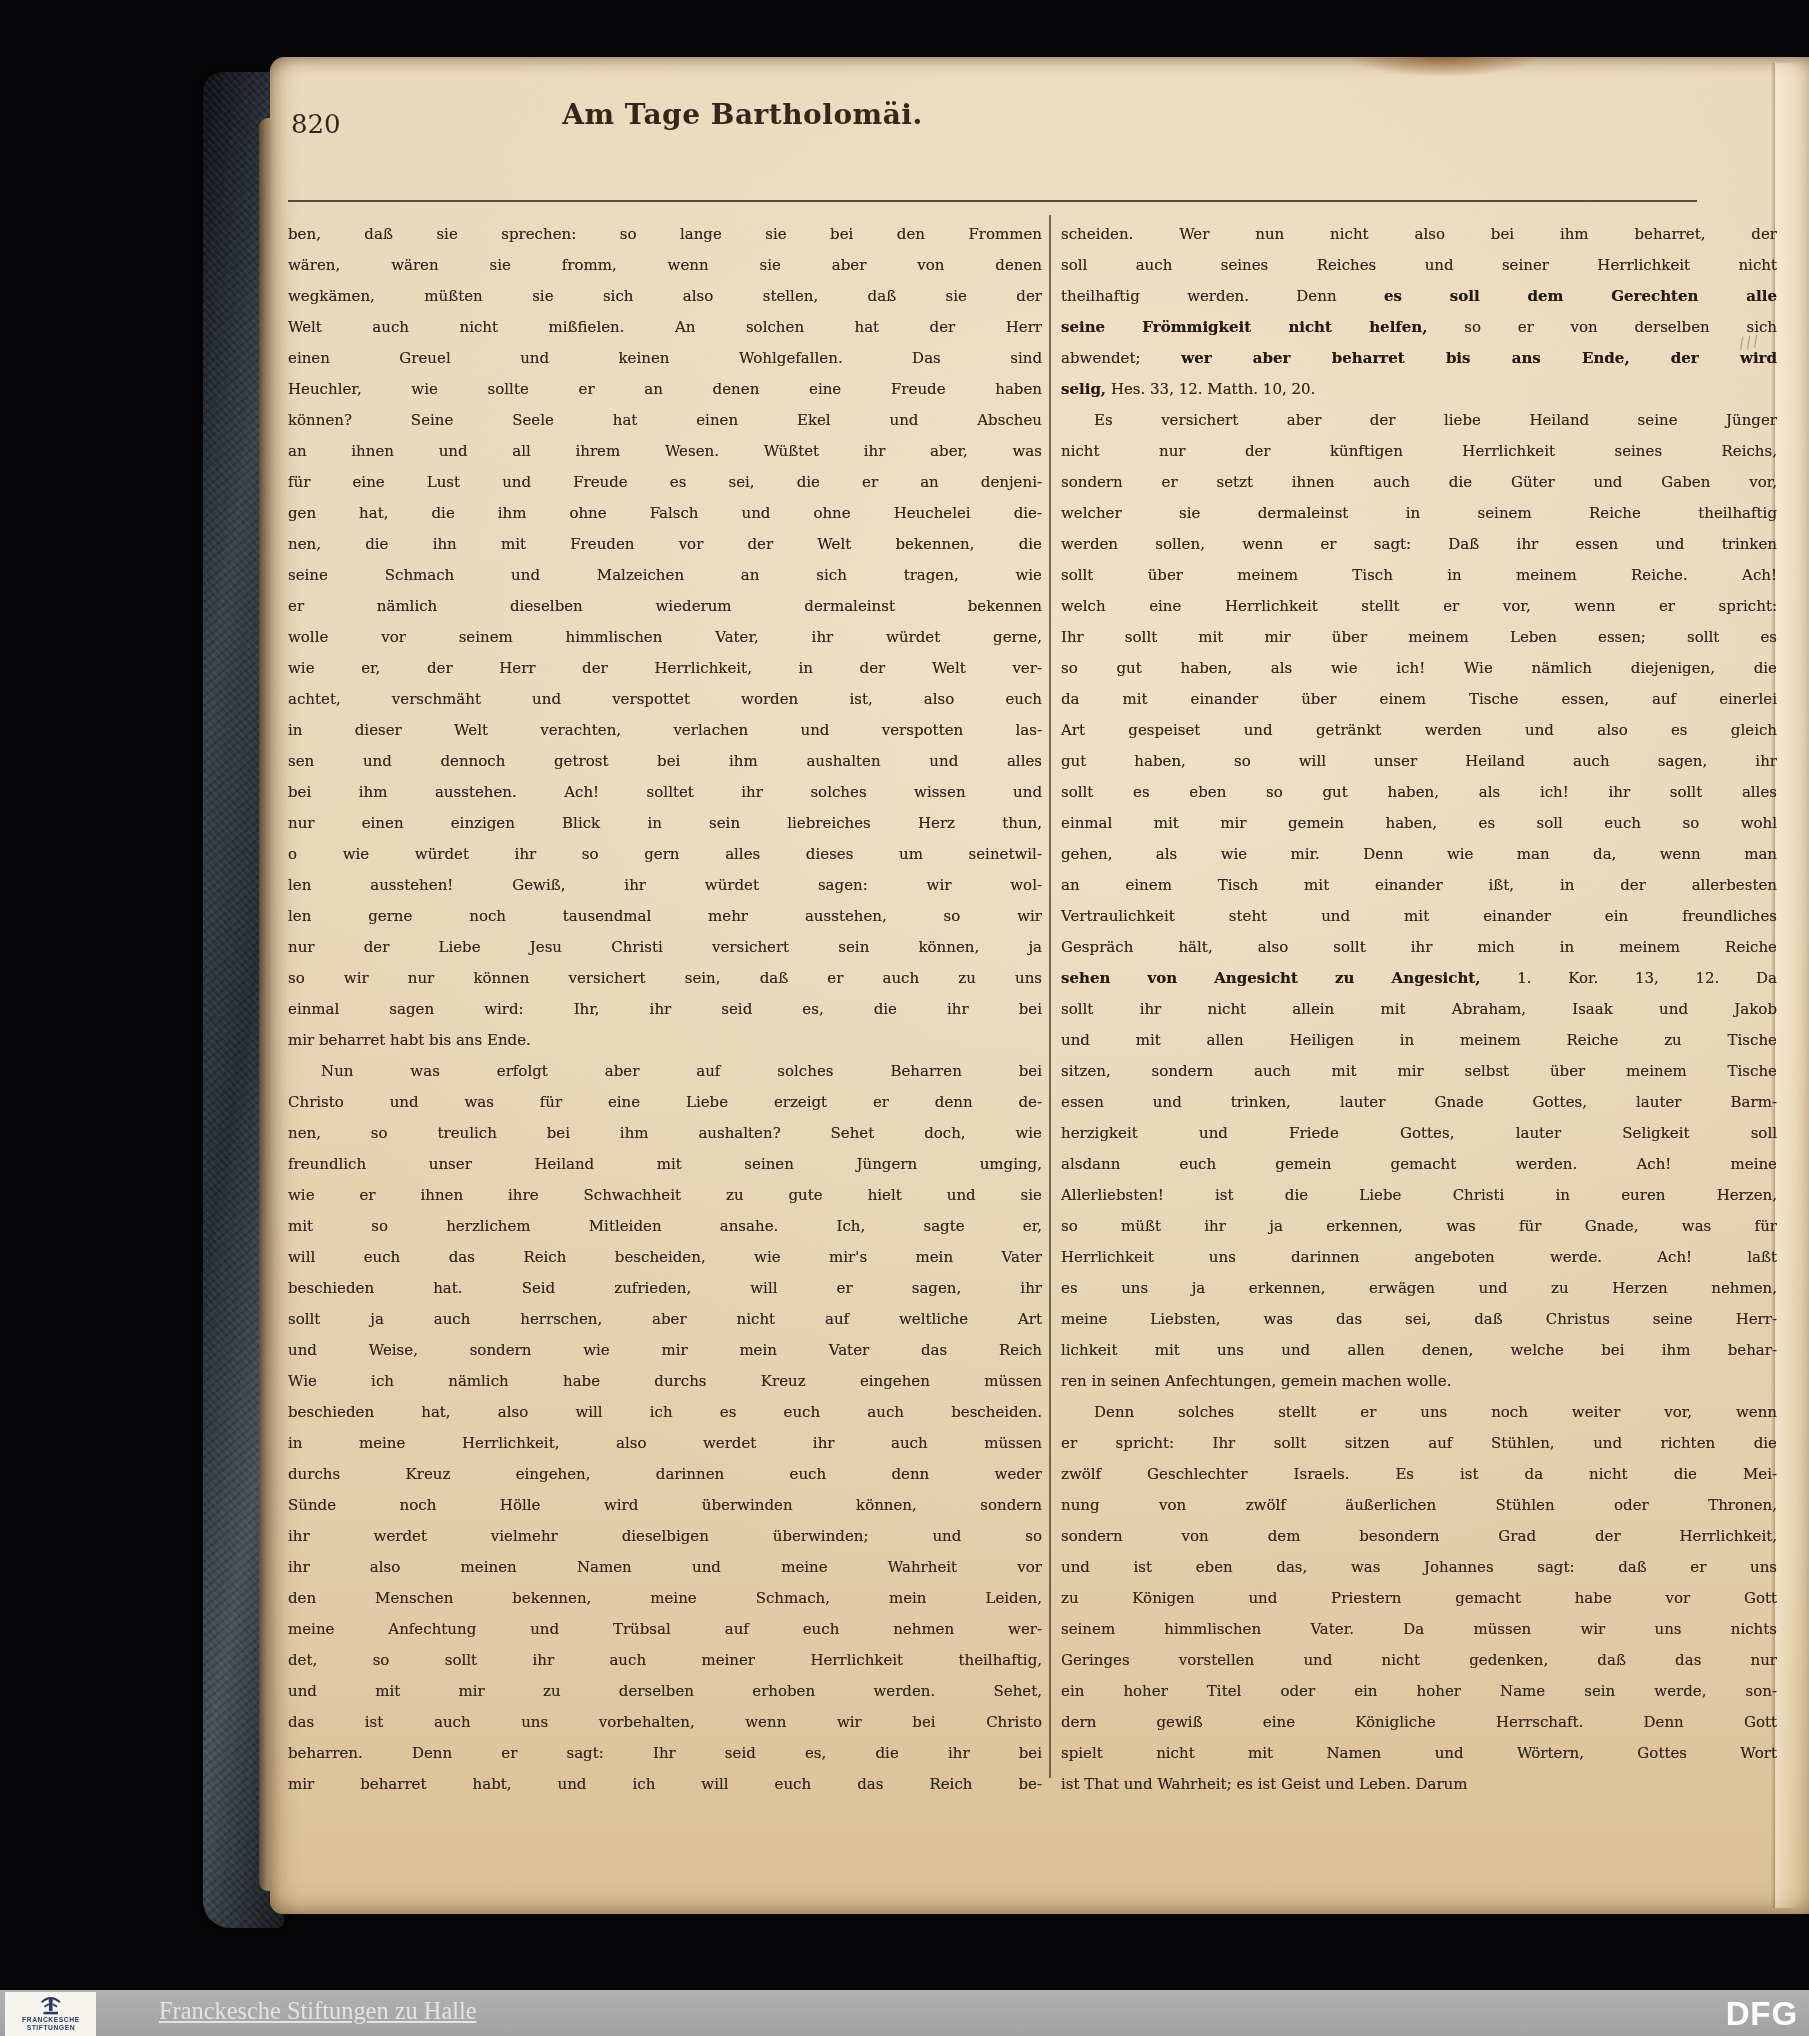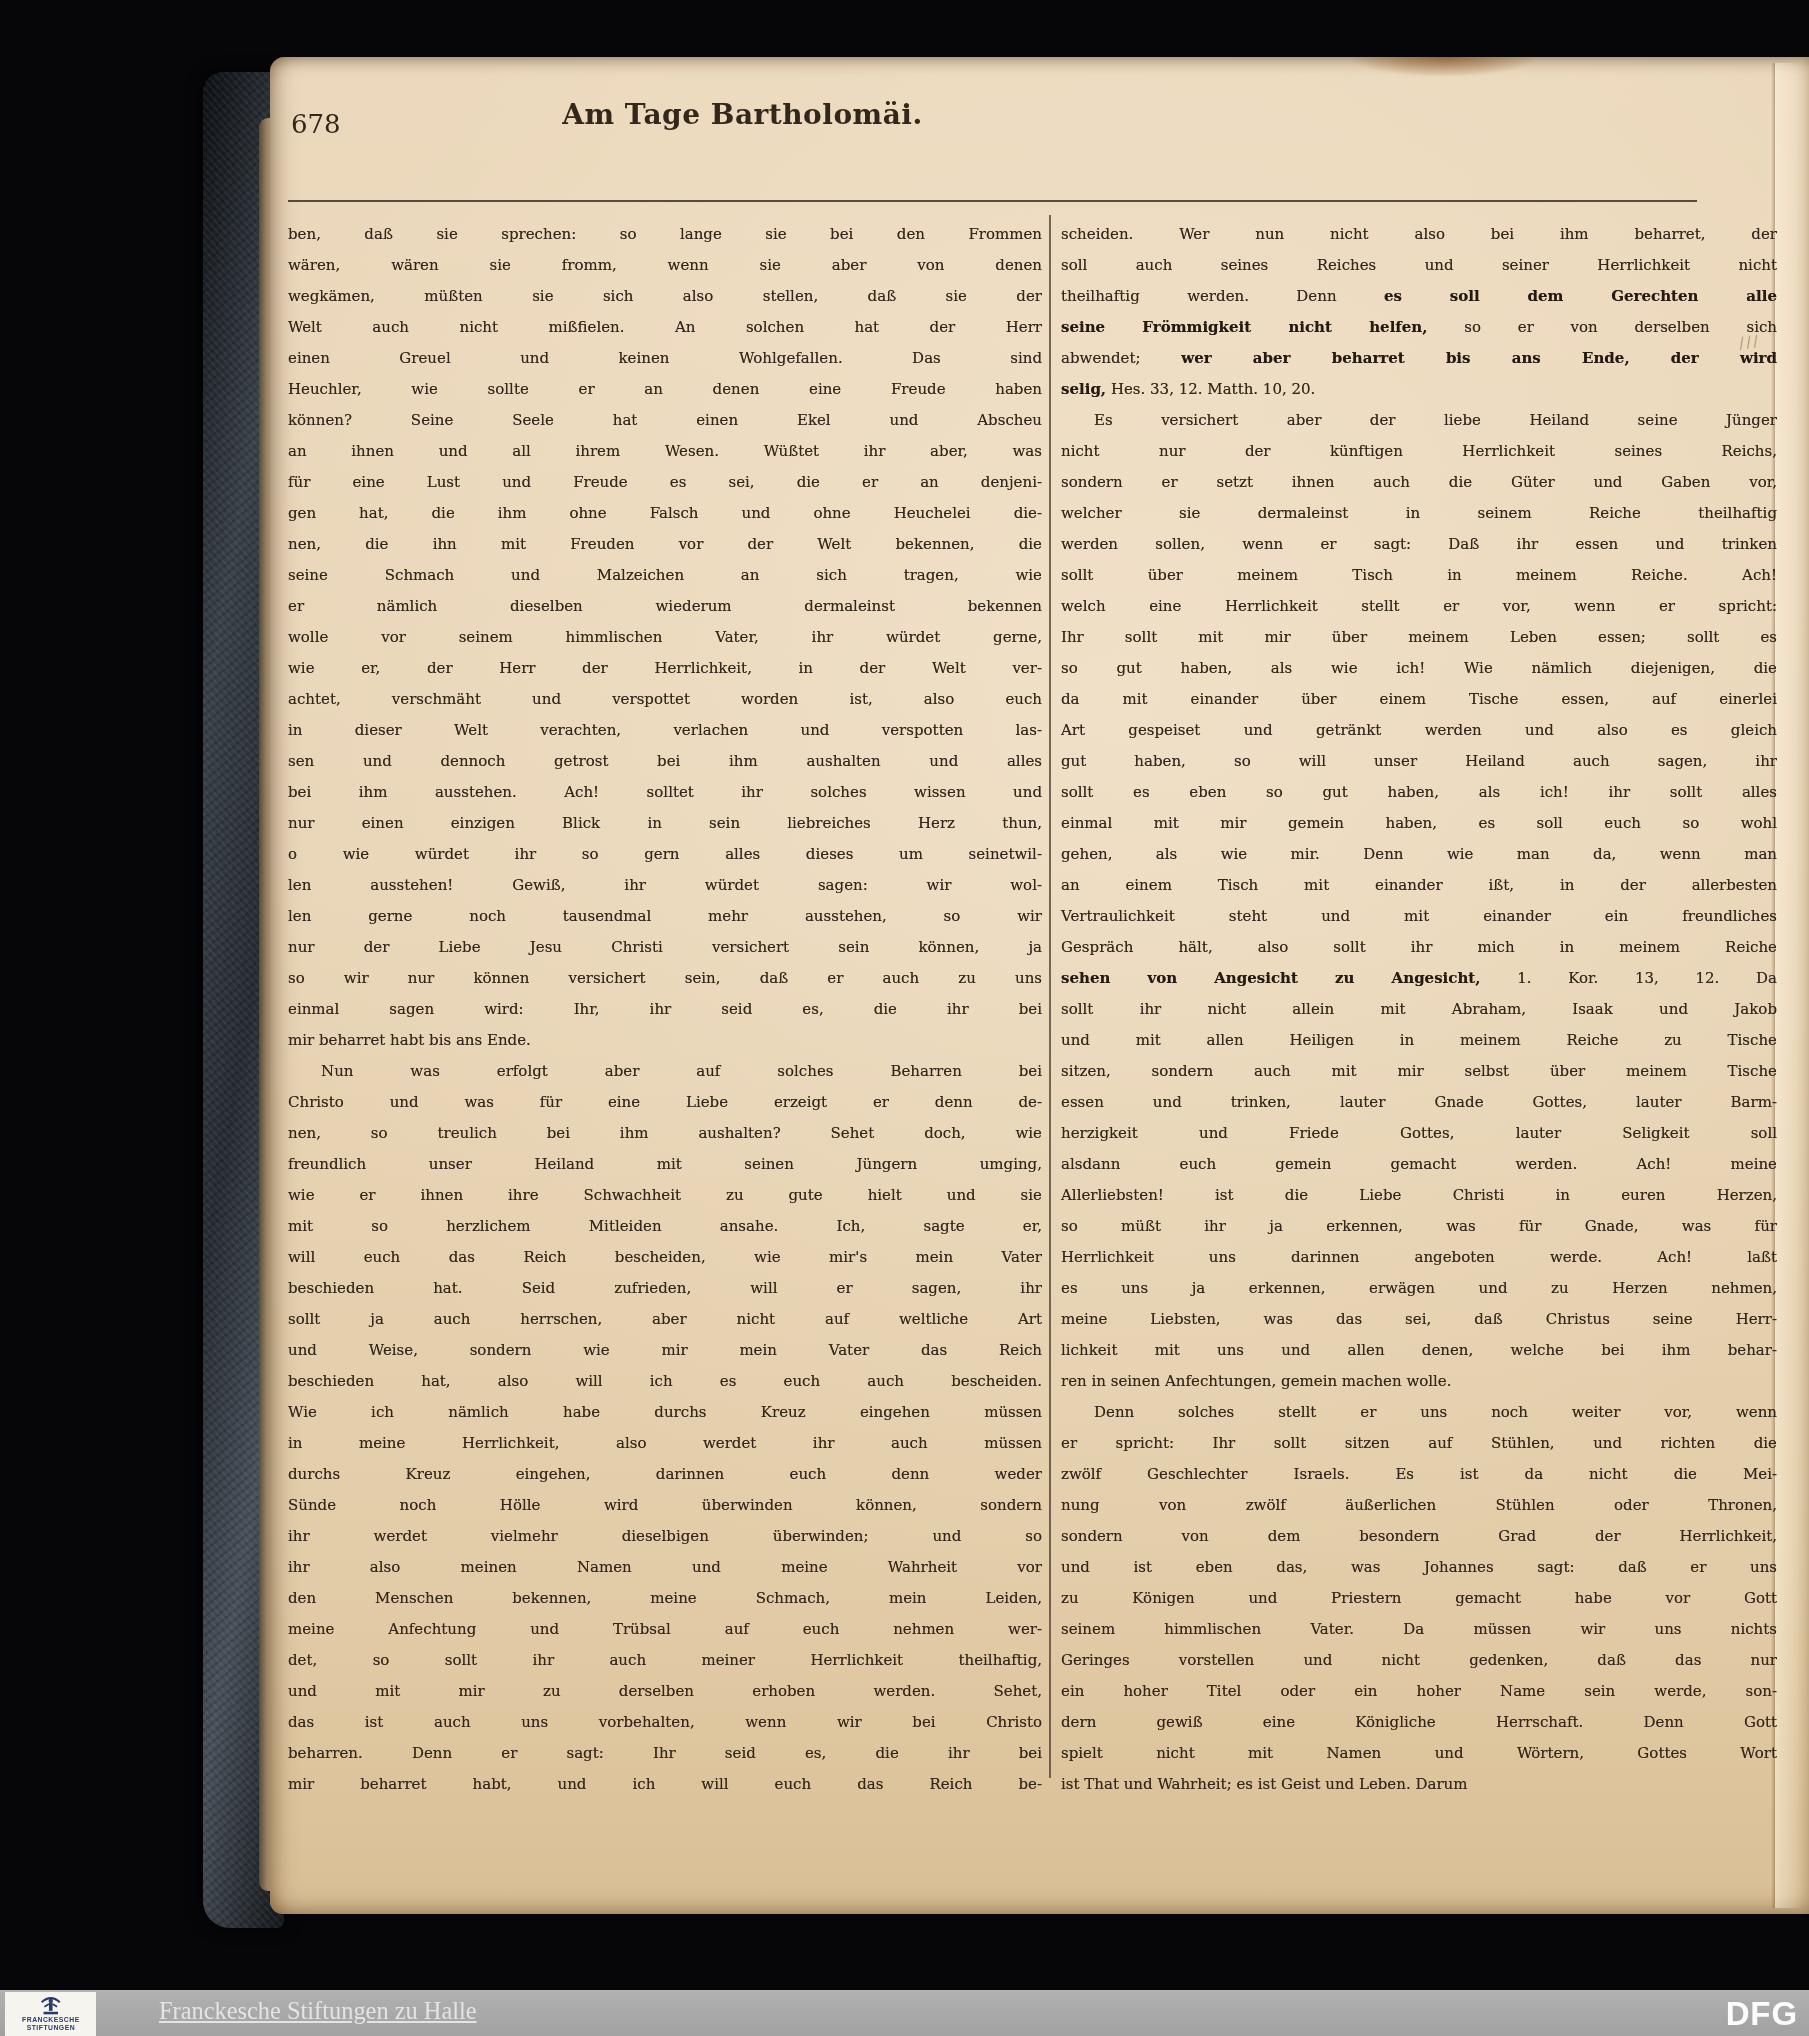--- a/index.html
+++ b/index.html
@@ -74,21 +74,21 @@
 
   <div class="page">
     <div class="stain" style="position:absolute;left:1069px;top:0;"></div>
   </div>
 
   <div class="stain"></div>
   <div class="fold-line"></div>
   <div class="fold-light"></div>
   <div class="margin-marks">///</div>
 
-  <div class="page-number">678</div>
+  <div class="page-number">820</div>
   <div class="running-title">Am Tage Bartholomäi.</div>
   <div class="header-rule"></div>
   <div class="col-divider"></div>
 
   <div class="col col-left" id="col-left">
       <div class="line"><span>ben, daß sie sprechen: so lange sie bei den Frommen</span></div>
       <div class="line"><span>wären, wären sie fromm, wenn sie aber von denen</span></div>
       <div class="line"><span>wegkämen, müßten sie sich also stellen, daß sie der</span></div>
       <div class="line"><span>Welt auch nicht mißfielen. An solchen hat der Herr</span></div>
       <div class="line"><span>einen Greuel und keinen Wohlgefallen. Das sind</span></div>
@@ -117,22 +117,22 @@
       <div class="line ind"><span>Nun was erfolgt aber auf solches Beharren bei</span></div>
       <div class="line"><span>Christo und was für eine Liebe erzeigt er denn de-</span></div>
       <div class="line"><span>nen, so treulich bei ihm aushalten? Sehet doch, wie</span></div>
       <div class="line"><span>freundlich unser Heiland mit seinen Jüngern umging,</span></div>
       <div class="line"><span>wie er ihnen ihre Schwachheit zu gute hielt und sie</span></div>
       <div class="line"><span>mit so herzlichem Mitleiden ansahe. Ich, sagte er,</span></div>
       <div class="line"><span>will euch das Reich bescheiden, wie mir's mein Vater</span></div>
       <div class="line"><span>beschieden hat. Seid zufrieden, will er sagen, ihr</span></div>
       <div class="line"><span>sollt ja auch herrschen, aber nicht auf weltliche Art</span></div>
       <div class="line"><span>und Weise, sondern wie mir mein Vater das Reich</span></div>
+      <div class="line"><span>Wie ich nämlich habe durchs Kreuz eingehen müssen</span></div>
       <div class="line"><span>beschieden hat, also will ich es euch auch bescheiden.</span></div>
-      <div class="line"><span>Wie ich nämlich habe durchs Kreuz eingehen müssen</span></div>
       <div class="line"><span>in meine Herrlichkeit, also werdet ihr auch müssen</span></div>
       <div class="line"><span>durchs Kreuz eingehen, darinnen euch denn weder</span></div>
       <div class="line"><span>Sünde noch Hölle wird überwinden können, sondern</span></div>
       <div class="line"><span>ihr werdet vielmehr dieselbigen überwinden; und so</span></div>
       <div class="line"><span>ihr also meinen Namen und meine Wahrheit vor</span></div>
       <div class="line"><span>den Menschen bekennen, meine Schmach, mein Leiden,</span></div>
       <div class="line"><span>meine Anfechtung und Trübsal auf euch nehmen wer-</span></div>
       <div class="line"><span>det, so sollt ihr auch meiner Herrlichkeit theilhaftig,</span></div>
       <div class="line"><span>und mit mir zu derselben erhoben werden. Sehet,</span></div>
       <div class="line"><span>das ist auch uns vorbehalten, wenn wir bei Christo</span></div>

